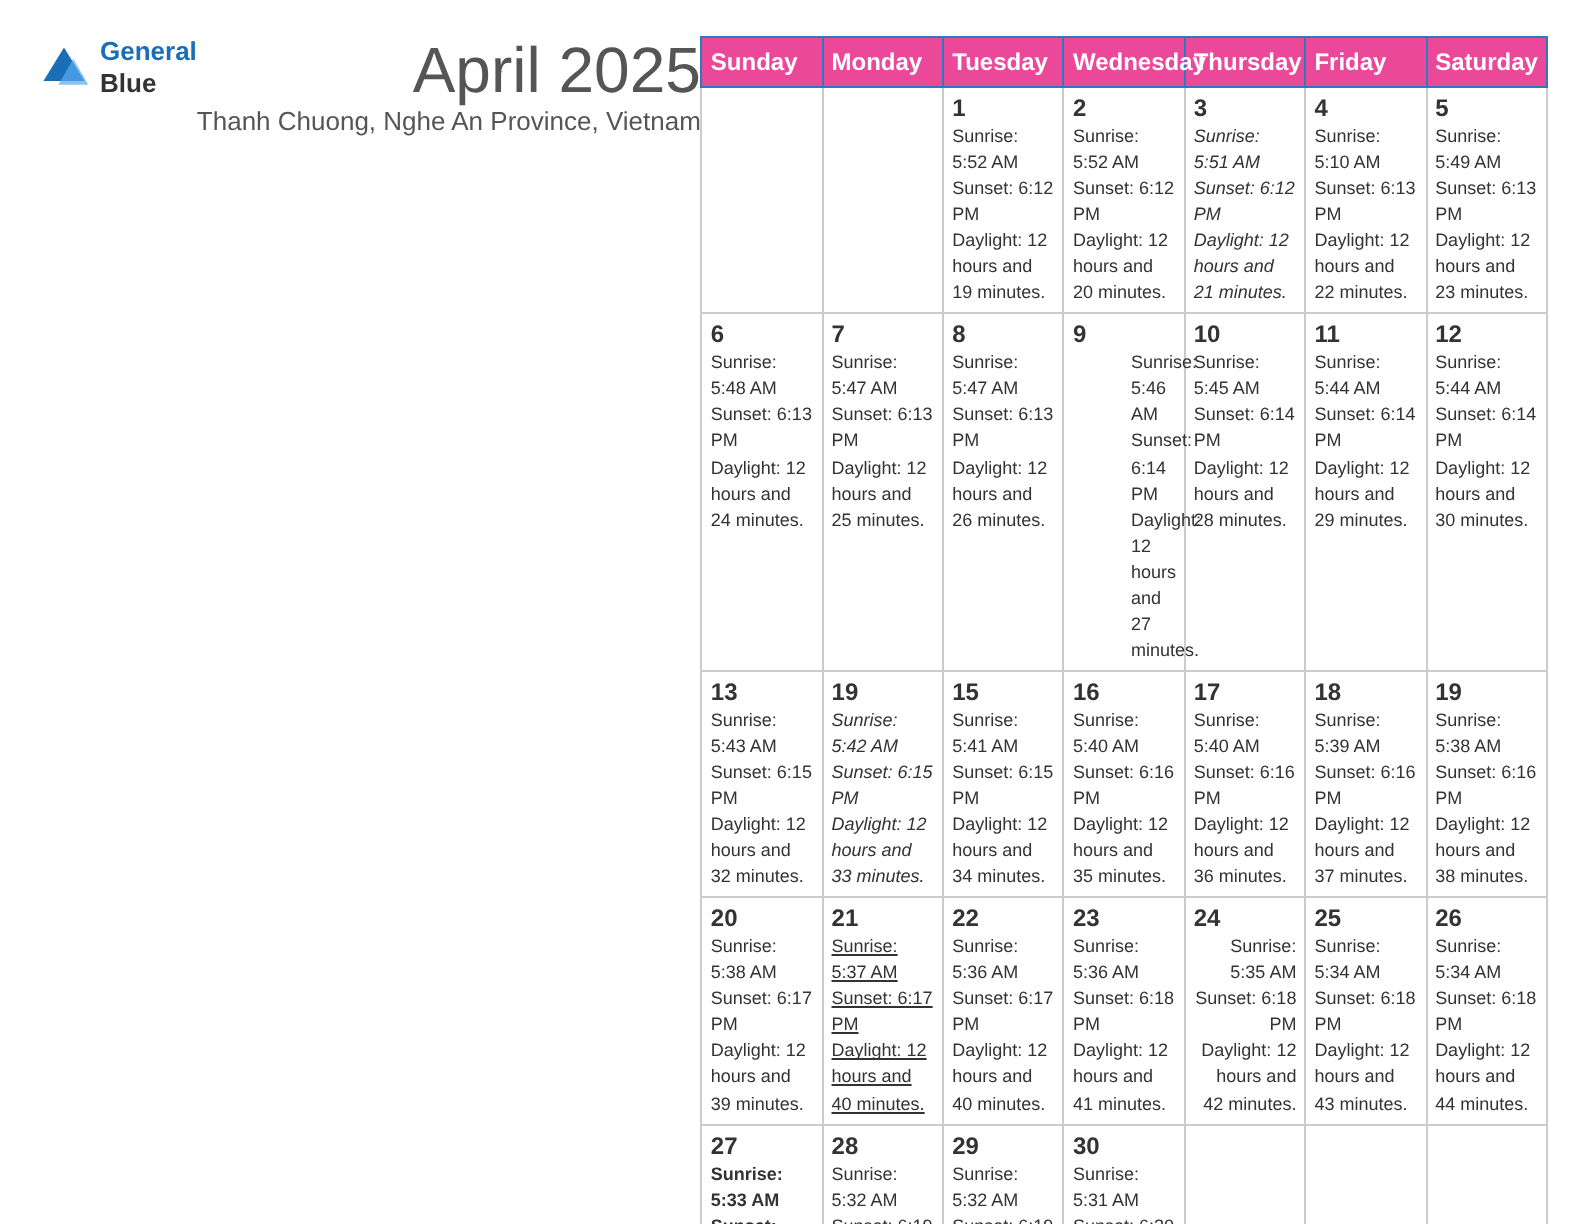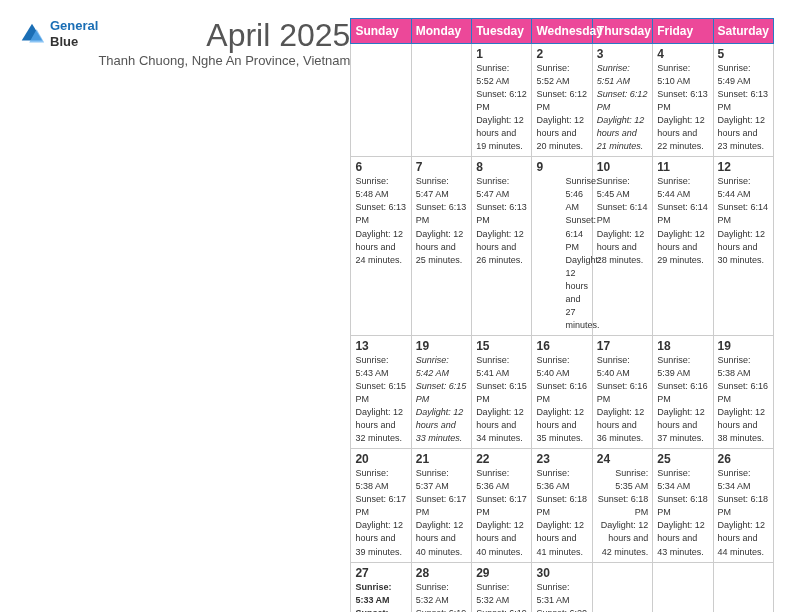--- a/index.html
+++ b/index.html
@@ -252,21 +252,21 @@
         </tr>
         <tr>
           <td>
             <span class="day-number">20</span>
             <div class="day-info" style="white-space: pre-line;">Sunrise: 5:38 AM
 Sunset: 6:17 PM
 Daylight: 12 hours and 39 minutes.</div>
           </td>
           <td>
             <span class="day-number">21</span>
-            <div class="day-info" style="white-space: pre-line;">Sunrise: 5:37 AM
+            <div class="day-info" style="white-space: pre-line; text-decoration: underline;">Sunrise: 5:37 AM
 Sunset: 6:17 PM
 Daylight: 12 hours and 40 minutes.</div>
           </td>
           <td>
             <span class="day-number">22</span>
             <div class="day-info" style="white-space: pre-line;">Sunrise: 5:36 AM
 Sunset: 6:17 PM
 Daylight: 12 hours and 40 minutes.</div>
           </td>
           <td>

